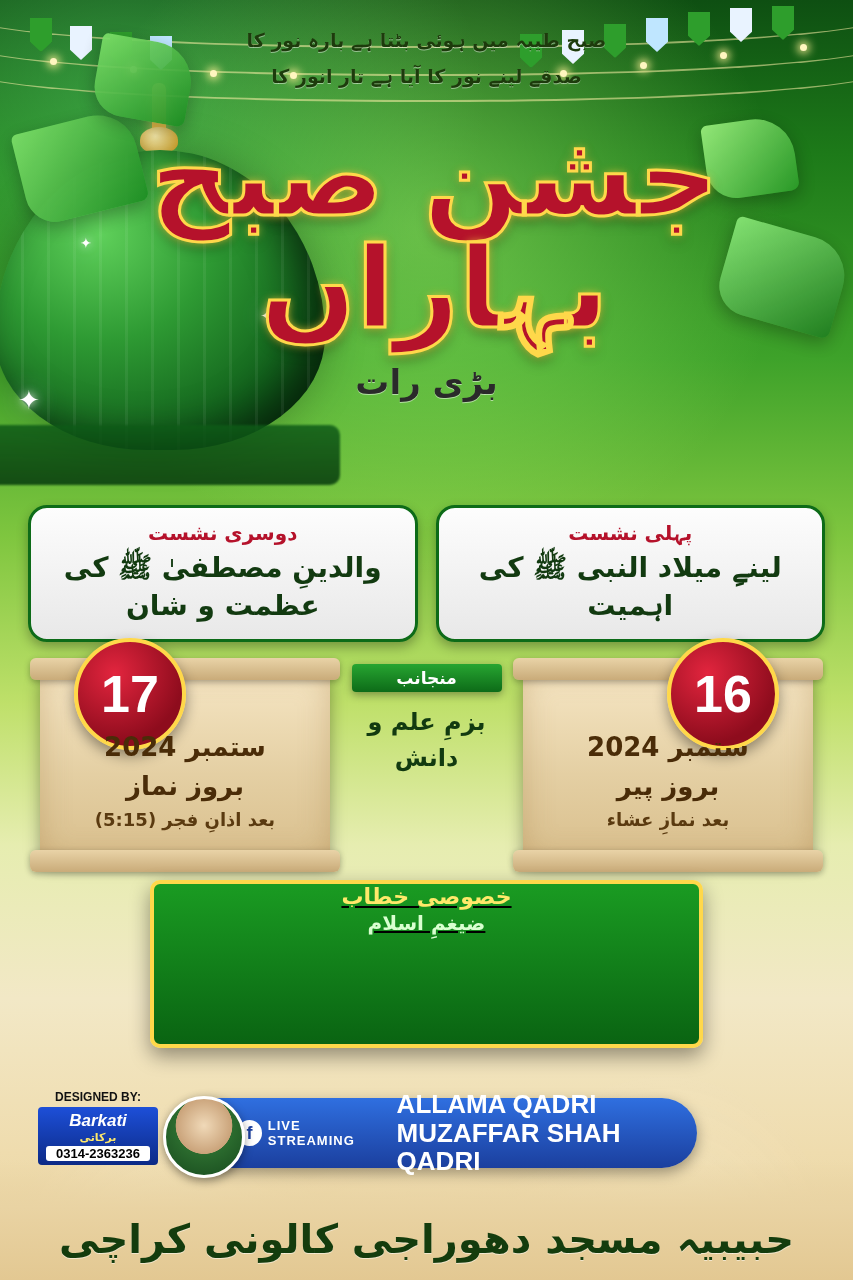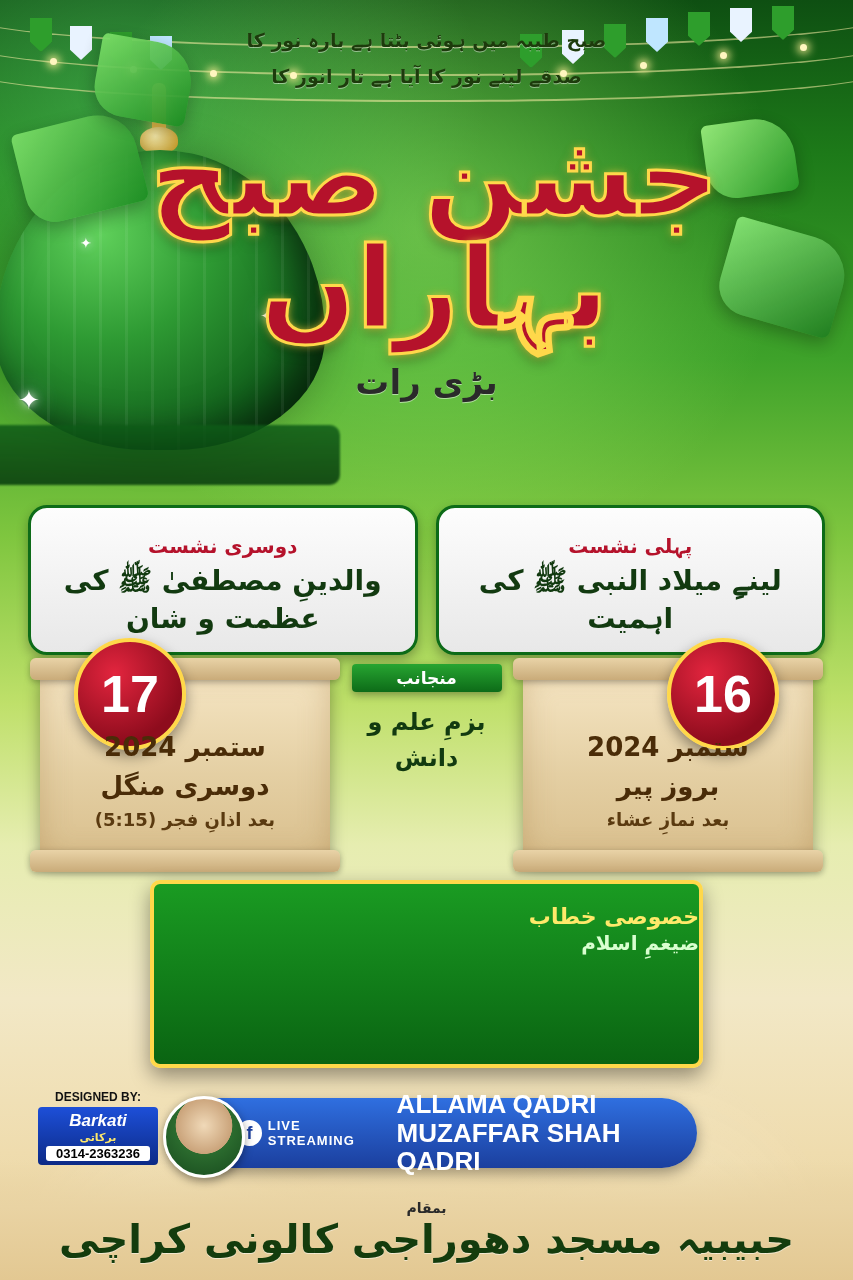--- a/index.html
+++ b/index.html
@@ -107,21 +107,21 @@
   }
   .title-note{
     margin-top:18px;font-size:34px;font-weight:bold;color:#2a2a2a;
     text-shadow:0 1px 0 rgba(255,255,255,.5);
   }
 
   
   .sessions{position:absolute;top:505px;left:28px;right:28px;display:flex;gap:18px;flex-direction:row-reverse;}
   .session{
     flex:1;background:linear-gradient(180deg,#fdfdfd,#e8e8e8);
-    border:3px solid #0d6b18;border-radius:19px;padding:26px 12px 14px;
+    border:3px solid #0d6b18;border-radius:19px;padding:13px 12px 14px;
     box-shadow:0 5px 12px rgba(0,0,0,.3);position:relative;text-align:center;
   }
   .session .cap{font-size:20px;font-weight:bold;color:#b5122b;}
   .session .txt{font-size:28px;font-weight:bold;color:#123a10;margin-top:4px;line-height:1.35;}
 
   
   .scrolls{position:absolute;top:630px;left:20px;right:20px;height:240px;}
   .scroll{
     position:absolute;top:40px;width:290px;height:190px;
     background:linear-gradient(180deg,#f6e6c4,#e4cfa3 55%,#d9bf8d);
@@ -157,21 +157,21 @@
     box-shadow:0 3px 8px rgba(0,0,0,.35);
   }
   .mid-tag .mid-txt{margin-top:12px;font-size:24px;font-weight:bold;color:#123a10;line-height:1.5;}
 
   
   .speaker{
     position:absolute;left:150px;right:150px;top:880px;height:160px;
     background:linear-gradient(180deg,#1a9b22,#0a6412);
     border:4px solid #ffd84a;border-radius:10px;
     box-shadow:0 8px 20px rgba(0,0,0,.4);
-    text-align:right;padding-top:20px;
+    text-align:center;padding-top:0;text-decoration:underline;
   }
   .speaker .khas{font-size:22px;font-weight:bold;color:#ffe96a;}
   .speaker .zeegham{font-size:20px;font-weight:bold;color:#d9ffd0;margin-top:2px;}
   .speaker .name{
     font-size:50px;font-weight:bold;color:#ffffff;margin-top:4px;
     text-shadow:0 3px 8px rgba(0,0,0,.5);
   }
 
   
   .livebar{
@@ -296,21 +296,21 @@
 
     <div class="mid-tag">
       <div class="ribbon urdu">منجانب</div>
       <div class="mid-txt urdu">بزمِ علم و دانش</div>
     </div>
 
     <div class="scroll s-left">
       <div class="badge badge-l">17</div>
       <div class="inner urdu">
         <div class="line">ستمبر 2024</div>
-        <div class="line">دوسری منگل</div>
+        <div class="line">بروز نماز</div>
         <div class="line small">بعد اذانِ فجر (5:15)</div>
       </div>
     </div>
   </div>
 
   <div class="speaker">
     <div class="khas urdu">خصوصی خطاب</div>
     <div class="zeegham urdu">ضیغمِ اسلام</div>
   </div>
 
@@ -330,17 +330,16 @@
   <div class="designer">
     <div>DESIGNED BY:</div>
     <div class="card">
       <div class="brand">Barkati</div>
       <div class="ar urdu">برکاتی</div>
       <div class="phone">0314-2363236</div>
     </div>
   </div>
 
   <div class="venue">
-    <div class="mark urdu">بمقام</div>
     <div class="main urdu">حبیبیہ مسجد دھوراجی کالونی کراچی</div>
   </div>
 
 </div>
 
 </body></html>

